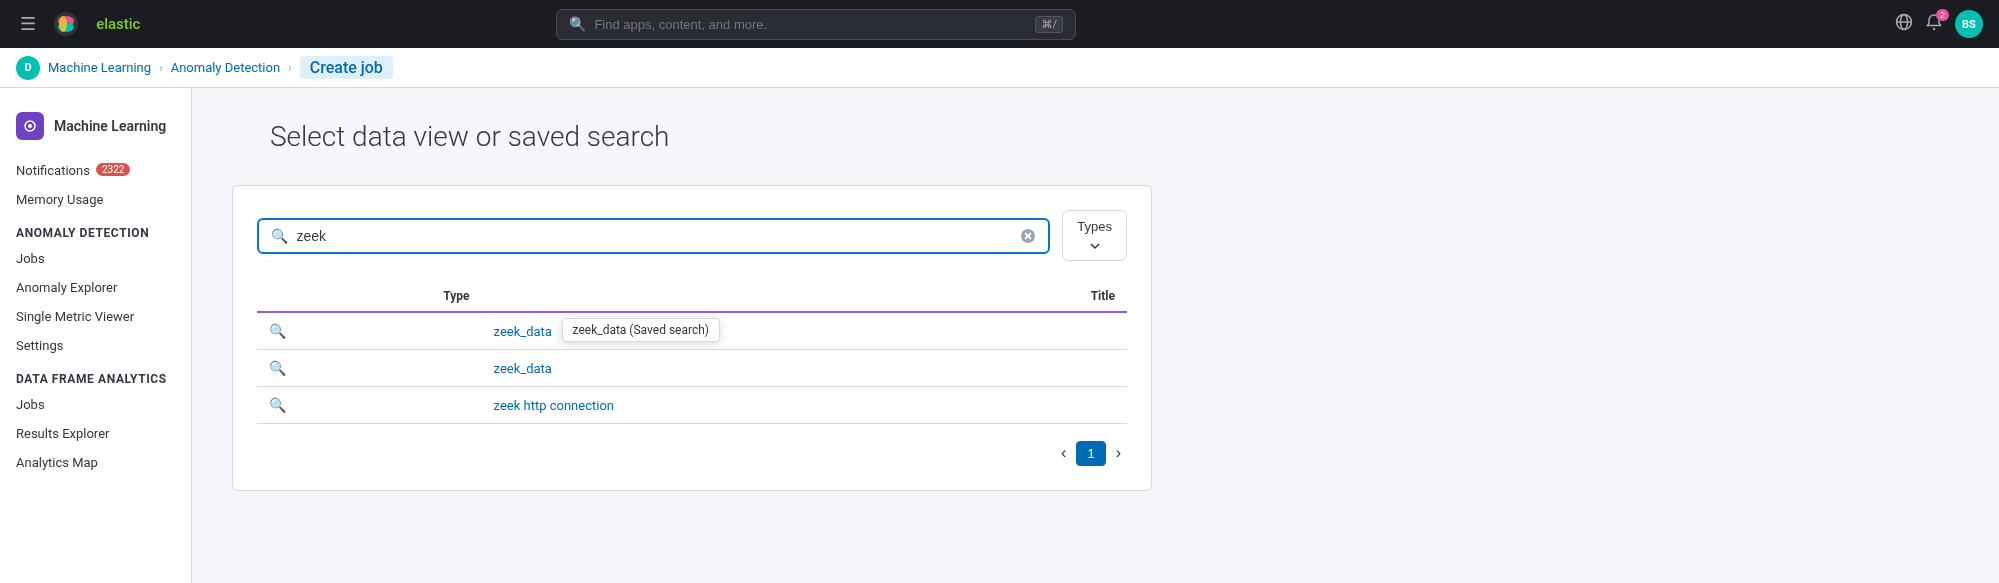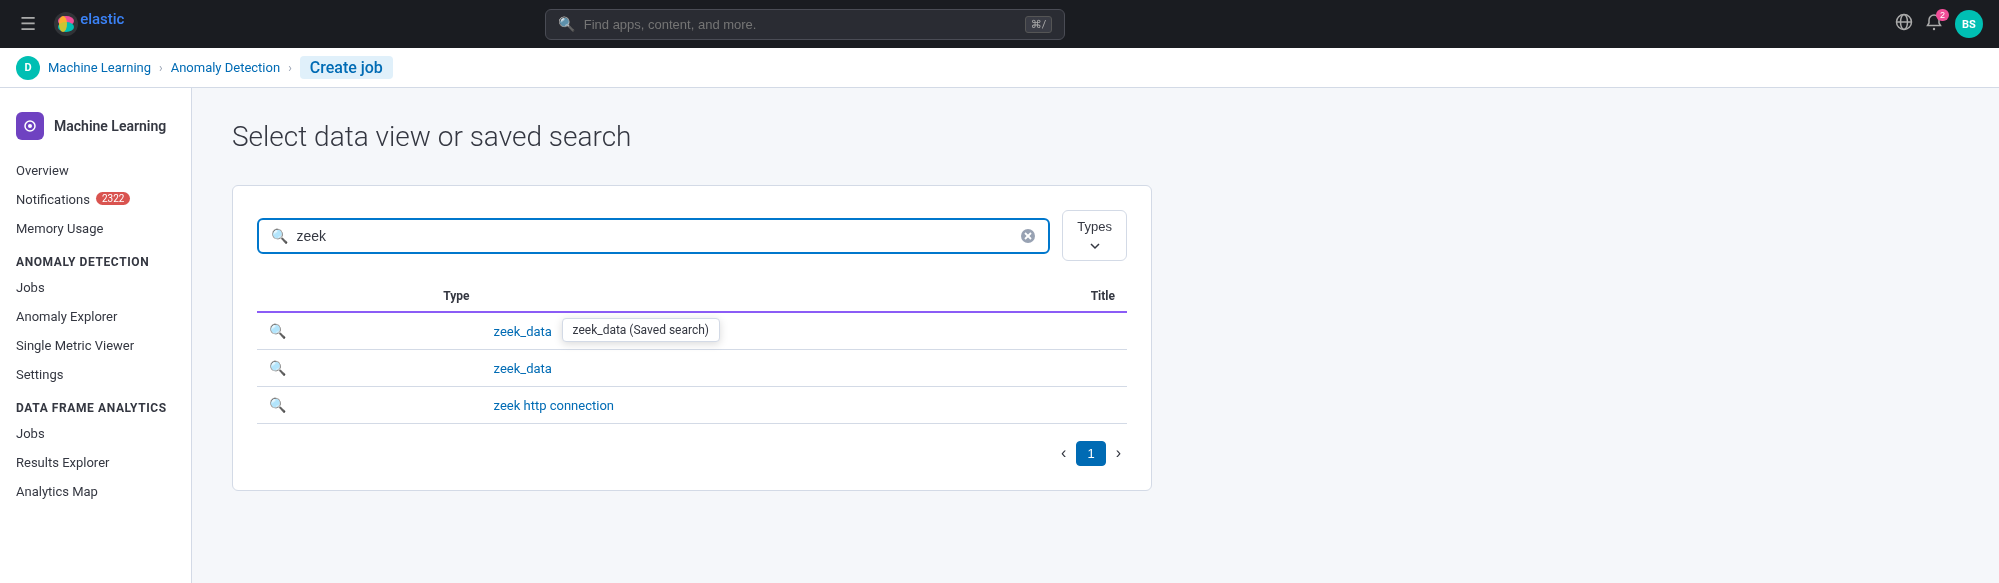--- a/index.html
+++ b/index.html
@@ -3,21 +3,21 @@
   <meta charset="utf-8">
   <style>
     * { box-sizing: border-box; margin: 0; padding: 0; }
     body { font-family: -apple-system, BlinkMacSystemFont, 'Segoe UI', Roboto, sans-serif; font-size: 14px; background: #f5f7fa; color: #343741; }
 
     
     .top-nav {
       display: flex; align-items: center; background: #1a1c21; height: 48px;
       padding: 0 16px; gap: 12px; position: relative;
     }
-    .elastic-logo { display: flex; align-items: flex-start; gap: 0; color: #3b82f6; font-size: 15px; font-weight: 500; }
+    .elastic-logo { display: flex; align-items: center; gap: 16px; color: #84cc16; font-size: 15px; font-weight: 500; }
     .elastic-logo-icon { width: 28px; height: 28px; }
     .hamburger-btn { background: none; border: none; cursor: pointer; color: #aaa; font-size: 18px; padding: 4px; }
     .search-bar {
       flex: 1; max-width: 520px; display: flex; align-items: center;
       background: #2a2c33; border: 1px solid #4a4c55; border-radius: 6px;
       padding: 6px 12px; gap: 8px; margin: 0 auto;
     }
     .search-input { background: none; border: none; color: #ccc; font-size: 13px; outline: none; flex: 1; }
     .search-kbd { background: #3a3c45; border: 1px solid #555; border-radius: 3px; color: #aaa; font-size: 11px; padding: 1px 5px; }
     .nav-actions { display: flex; align-items: center; gap: 12px; margin-left: auto; }
@@ -50,21 +50,21 @@
     .sidebar-header { display: flex; align-items: center; gap: 10px; padding: 8px 16px 16px; }
     .sidebar-logo-icon { width: 28px; height: 28px; background: #6f42c1; border-radius: 6px; display: flex; align-items: center; justify-content: center; }
     .sidebar-title { font-size: 14px; font-weight: 600; color: #343741; }
     .sidebar-item { padding: 7px 16px; cursor: pointer; font-size: 13px; color: #343741; }
     .sidebar-section-title { padding: 12px 16px 4px; font-size: 12px; font-weight: 700; color: #343741; text-transform: uppercase; letter-spacing: 0.05em; }
     .sidebar-badge { background: #d9534f; color: #fff; border-radius: 10px; font-size: 10px; padding: 1px 6px; margin-left: 6px; }
     .sidebar-item-row { display: flex; align-items: flex-start; }
 
     
     .main-content { flex: 1; overflow-y: auto; padding: 32px 40px; }
-    .page-title { font-size: 28px; font-weight: 300; color: #343741; margin-bottom: 32px; }
+    .page-title { font-size: 28px; font-weight: 300; color: #343741; margin-bottom: 32px; margin-left: 38px; }
 
     
     .search-panel { background: #fff; border: 1px solid #d3dae6; border-radius: 6px; padding: 24px; max-width: 920px; }
     .search-row { display: flex; align-items: center; gap: 12px; margin-bottom: 20px; }
     .search-field-wrapper {
       flex: 1; display: flex; align-items: center;
       border: 2px solid #0077cc; border-radius: 6px;
       padding: 8px 12px; gap: 8px; background: #fff;
     }
     .search-icon-sm { color: #69707d; font-size: 14px; }
@@ -153,23 +153,20 @@
     <div class="sidebar-header">
       <div class="sidebar-logo-icon">
         <svg width="16" height="16" viewBox="0 0 16 16" fill="#fff">
           <circle cx="8" cy="8" r="5" fill="none" stroke="#fff" stroke-width="1.5"></circle>
           <circle cx="8" cy="8" r="2" fill="#fff"></circle>
         </svg>
       </div>
       <span class="sidebar-title">Machine Learning</span>
     </div>
 
-    <div class="sidebar-item">
-      <span>Overview</span>
-    </div>
     <div class="sidebar-item sidebar-item-row">
       <span>Notifications</span>
       <span class="sidebar-badge">2322</span>
     </div>
     <div class="sidebar-item">
       <span>Memory Usage</span>
     </div>
 
     <div class="sidebar-section-title">Anomaly Detection</div>
     <div class="sidebar-item">

